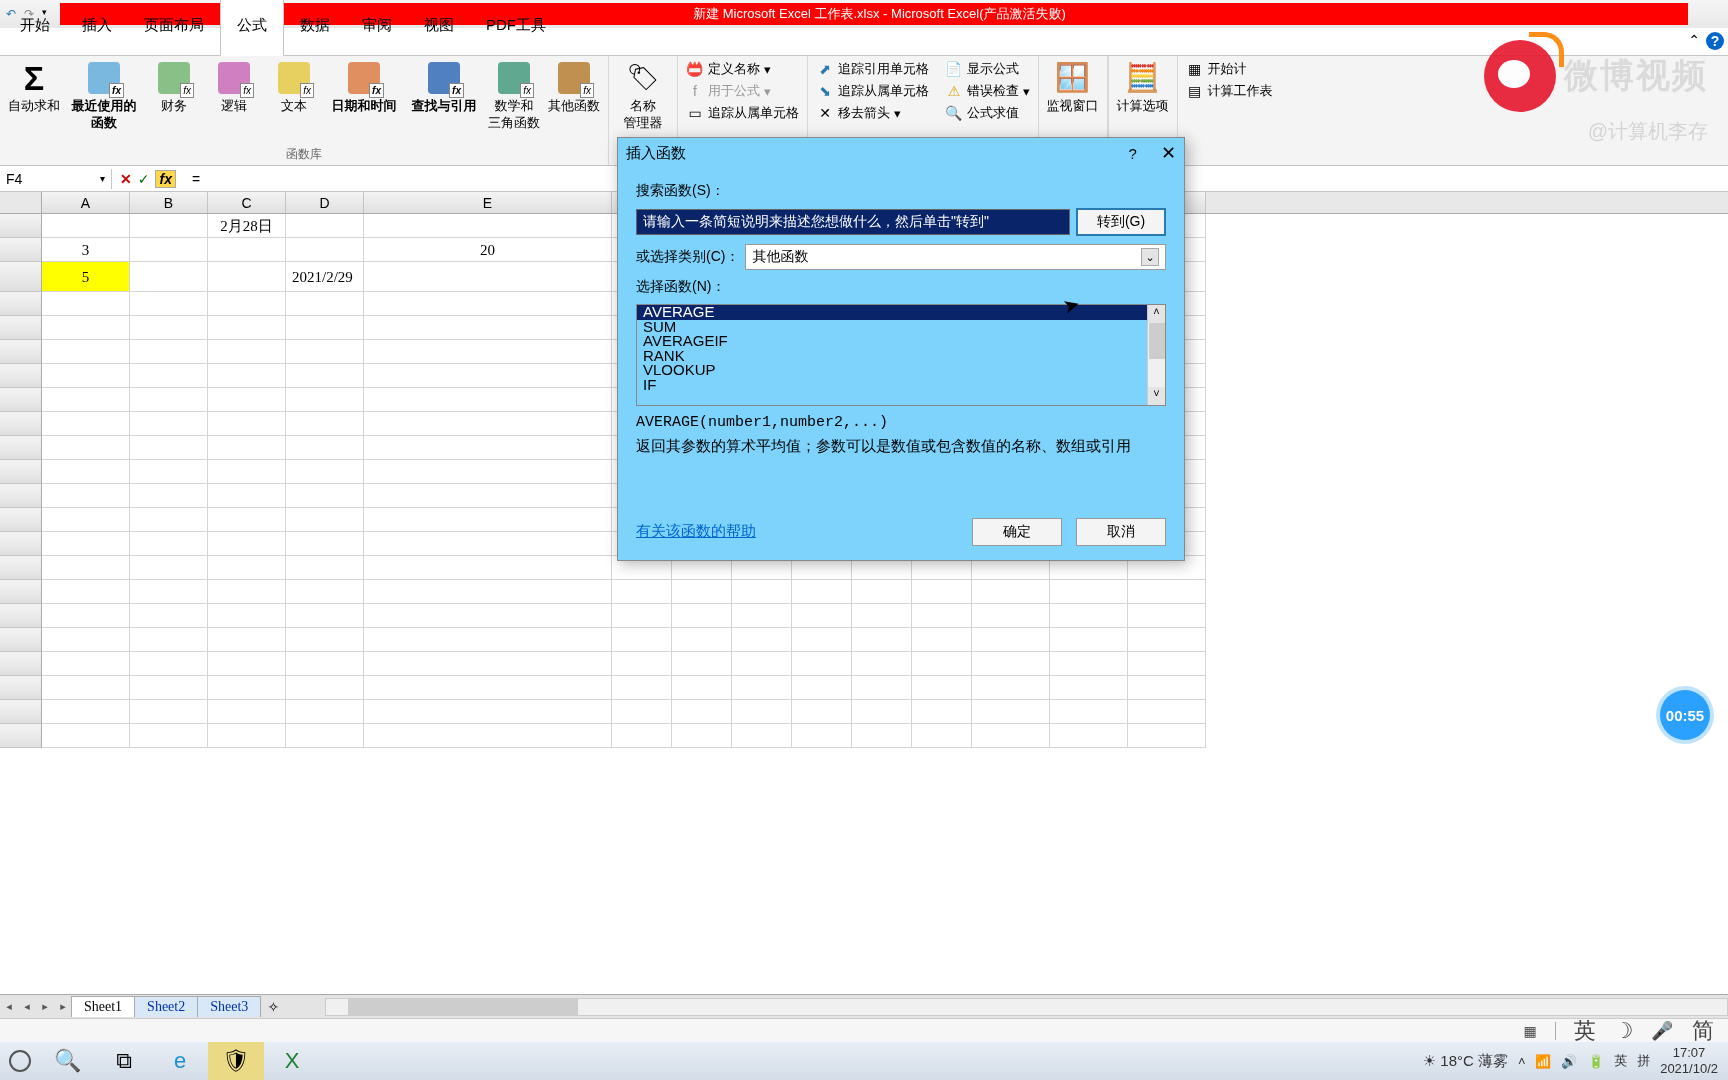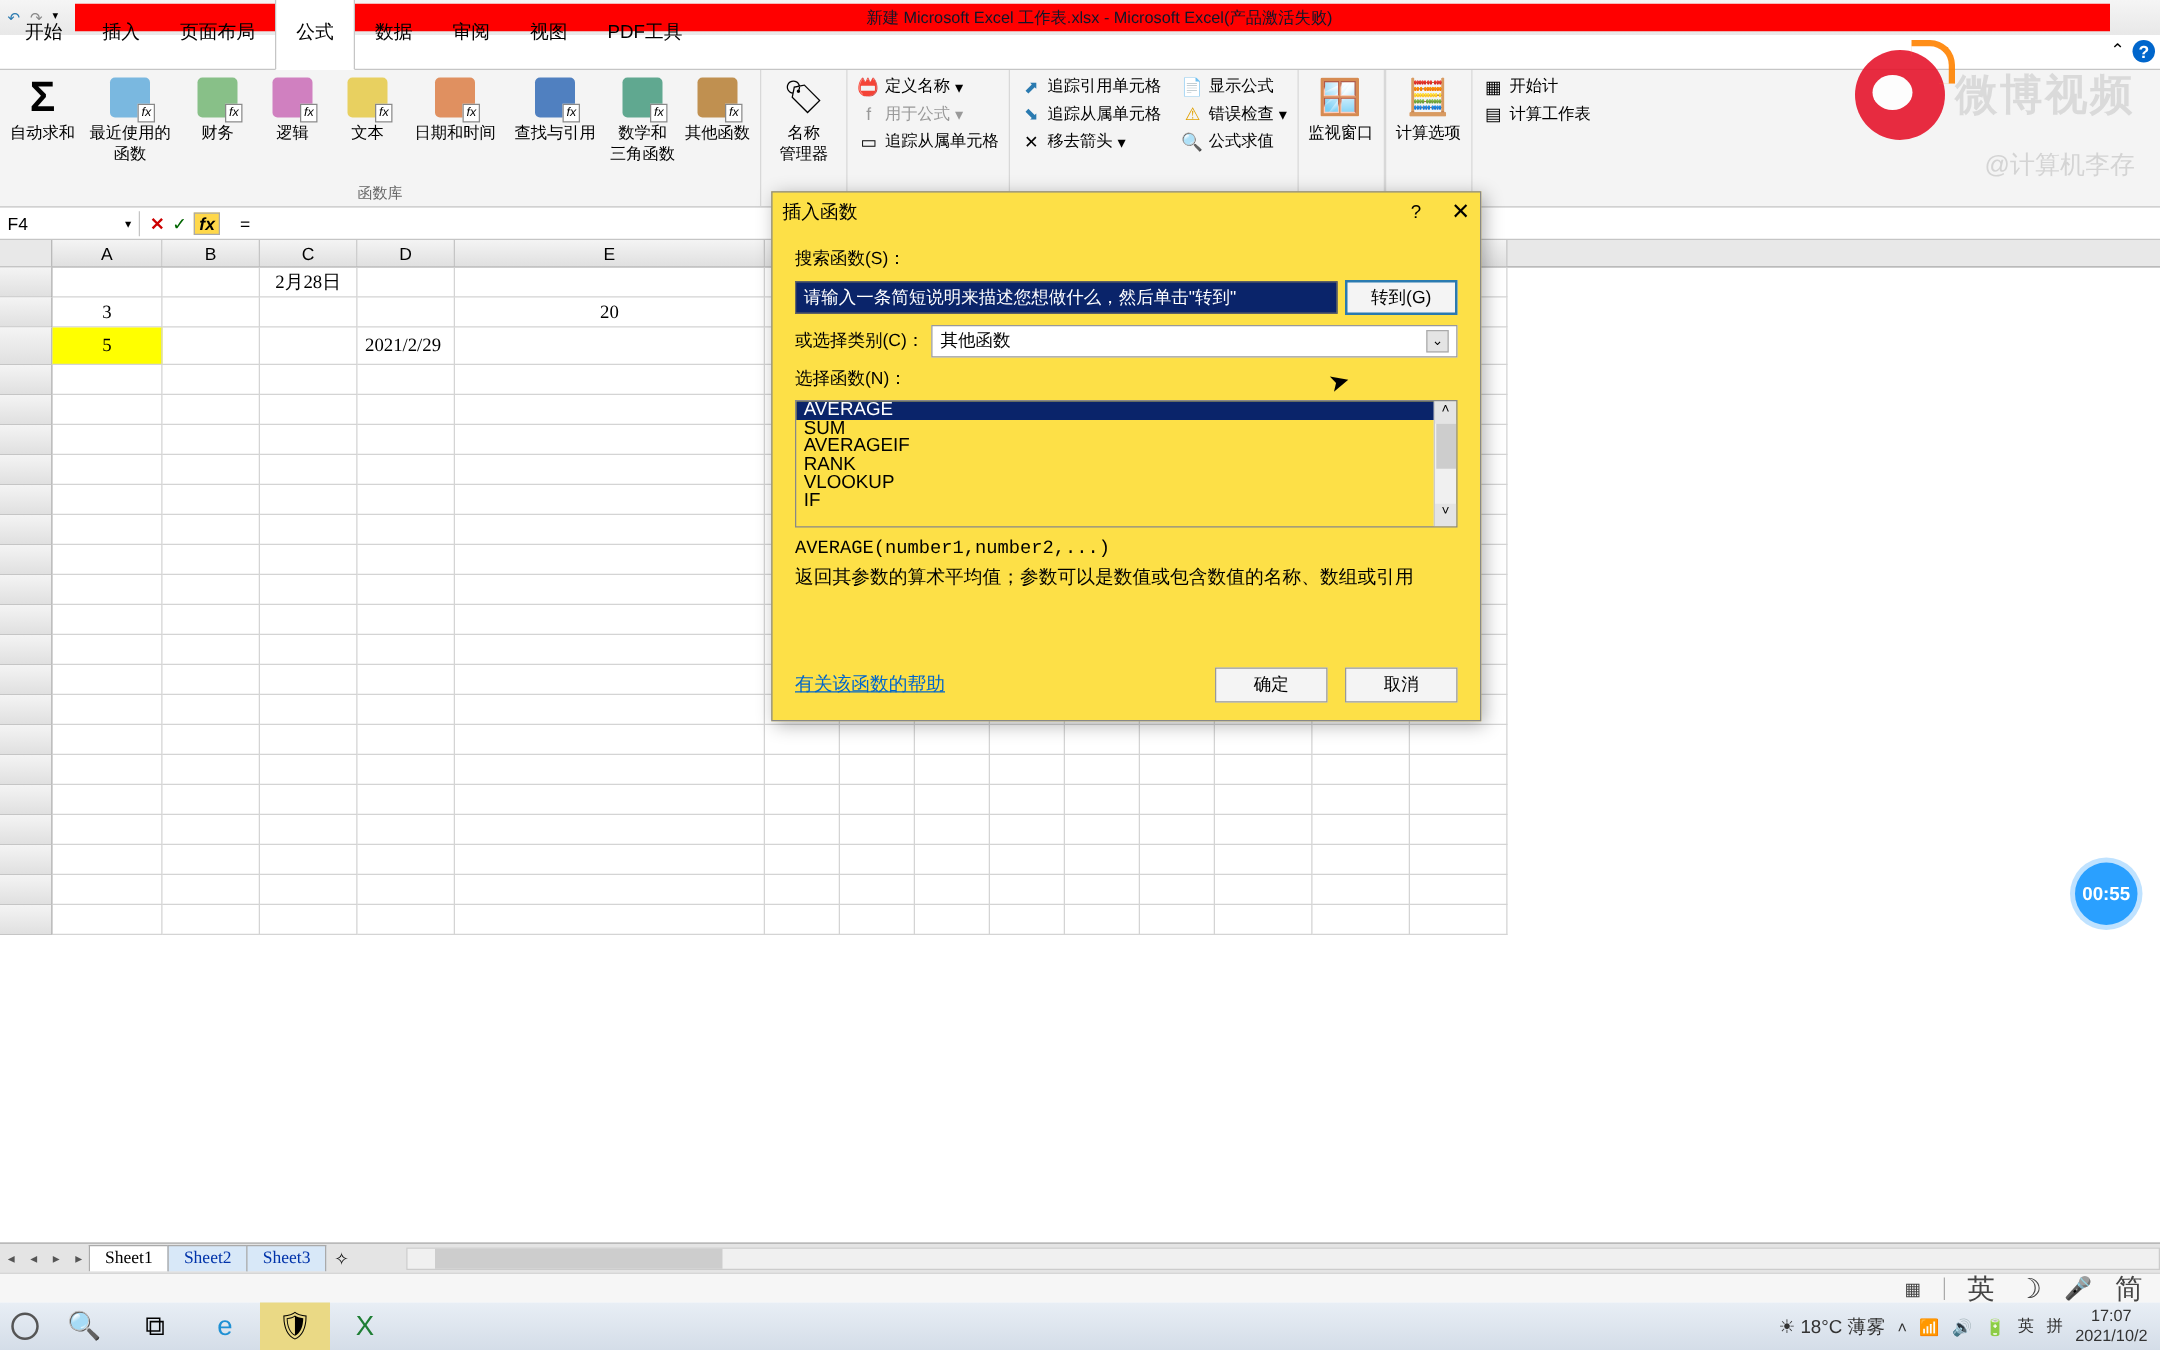--- a/index.html
+++ b/index.html
@@ -2,36 +2,36 @@
 <html><head>
 <meta charset="utf-8">
 <style>
 * { margin:0; padding:0; box-sizing:border-box; font-family:"Microsoft YaHei","SimSun",sans-serif; }
 body { width:1728px; height:1080px; overflow:hidden; background:#fff; position:relative; }
 
 
 .titlebar { height:28px; background:linear-gradient(#f5f5f5,#e8e8e8); display:flex; align-items:center; font-size:12px; }
 .titlebar .left-icons { width:60px; display:flex; align-items:center; gap:4px; padding-left:6px; }
 .titlebar .left-icons span { width:14px; height:14px; display:inline-block; }
-.titlebar .red-strip { flex:1; height:22px; background:#ff0000; color:#0f172a; display:flex; align-items:center; justify-content:center; font-size:13px;padding-left:11px; }
+.titlebar .red-strip { flex:1; height:22px; background:#ff0000; color:#ffffff; display:flex; align-items:center; justify-content:center; font-size:13px;padding-left:11px; }
 .titlebar .right-ctrl { width:40px; }
 
 
 .ribbon-tabs { height:28px; display:flex; align-items:flex-end; border-bottom:1px solid #c5c5c5; font-size:15px; padding-left:4px; position:relative; }
 .ribbon-tabs .tab { padding:20px 16px; cursor:pointer; }
 .ribbon-tabs .tab.active { background:#fff; border:1px solid #c5c5c5; border-bottom:1px solid #fff; border-radius:3px 3px 0 0; margin-bottom:-1px; }
 .ribbon-tabs .help-icons { position:absolute; right:4px; top:4px; display:flex; gap:6px; font-size:14px; }
 .help-icons .q { width:18px; height:18px; background:#0066cc; color:#fff; border-radius:50%; text-align:center; line-height:18px; font-weight:bold; }
 
 
 .ribbon { height:110px; background:#f4f4f4; border-bottom:1px solid #c5c5c5; display:flex; font-size:13px; position:relative; }
 .ribbon-group { border-right:1px solid #d8d8d8; padding:4px 8px 2px 8px; display:flex; flex-direction:column; align-items:center; justify-content:space-between; }
 .ribbon-group .buttons { display:flex; gap:8px; flex:1; align-items:flex-start; }
 .rbtn { display:flex; flex-direction:column; align-items:center; width:52px; cursor:pointer; text-align:center; line-height:1.3; }
-.rbtn.wide { width:72px; }
+.rbtn.wide { width:72px;font-weight:bold; }
 .rbtn .ico { width:36px; height:36px; margin-bottom:2px; display:flex; align-items:center; justify-content:center; font-size:28px; }
 .rbtn .lbl { font-size:13px; }
 .ribbon-group .group-label { font-size:12px; color:#666; margin-top:2px; }
 .ribbon-small { display:flex; flex-direction:column; gap:4px; padding:4px 8px; font-size:13px; }
 .ribbon-small .srow { display:flex; align-items:center; gap:4px; white-space:nowrap; cursor:pointer; }
 .ribbon-small .srow .sico { width:18px; height:18px; display:inline-flex; align-items:center; justify-content:center; font-size:14px; }
 
 
 .weibo-logo { position:absolute; right:20px; top:40px; display:flex; align-items:center; gap:8px; opacity:0.9; z-index:5; }
 .weibo-logo .eye { width:72px; height:72px; border-radius:50%; background:#e6162d; position:relative; }
@@ -59,21 +59,21 @@
 .rows { }
 .row { display:flex; height:24px; }
 .rh { width:42px; background:linear-gradient(#f4f4f4,#e0e0e0); border-right:1px solid #aaa; border-bottom:1px solid #c5c5c5; text-align:center; font-size:13px; line-height:24px; }
 .cell { border-right:1px solid #d4d4d4; border-bottom:1px solid #d4d4d4; padding:0 4px; font-size:15px; line-height:24px; font-family:SimSun,serif; }
 .cell.r { text-align:center; }
 .cell.yellow { background:#ffff00; }
 .row.tall { height:30px; }
 .row.tall .cell { line-height:30px; }
 
 
-.dialog { position:absolute; left:617px; top:153px; width:568px; background:#fde047; border:1px solid #888; box-shadow:3px 3px 14px rgba(0,0,0,.3); z-index:20; font-size:14px; font-family:SimSun,serif; }
+.dialog { position:absolute; left:617px; top:137px; width:568px; background:#7dd3fc; border:1px solid #888; box-shadow:3px 3px 14px rgba(0,0,0,.3); z-index:20; font-size:14px; font-family:SimSun,serif; }
 .dlg-title { height:30px; display:flex; align-items:center; justify-content:space-between; padding:0 8px; font-size:15px; }
 .dlg-title .right { display:flex; gap:24px; align-items:center; }
 .dlg-title .close { cursor:pointer; font-size:18px; }
 .dlg-body { padding:6px 18px 14px 18px; }
 .dlg-row { margin:8px 0; display:flex; align-items:center; gap:6px; }
 .search-input { flex:1; background:#0a246a; color:#fff; padding:3px 6px; font-size:14px; border:1px solid #666; }
 .goto-btn { width:90px; height:28px; border:2px solid #2a7ab0; background:#f4f4f4; cursor:pointer; font-size:14px; }
 .cat-select { flex:1; display:flex; align-items:center; justify-content:space-between; border:1px solid #999; padding:3px 6px; background:#fff; cursor:pointer; }
 .cat-select .dd { background:#e4e4e4; border:1px solid #aaa; width:18px; height:18px; text-align:center; font-size:11px; line-height:16px; }
 .func-list { border:1px solid #888; height:102px; overflow:hidden; position:relative; font-family:"Courier New",monospace; font-size:15px; }

